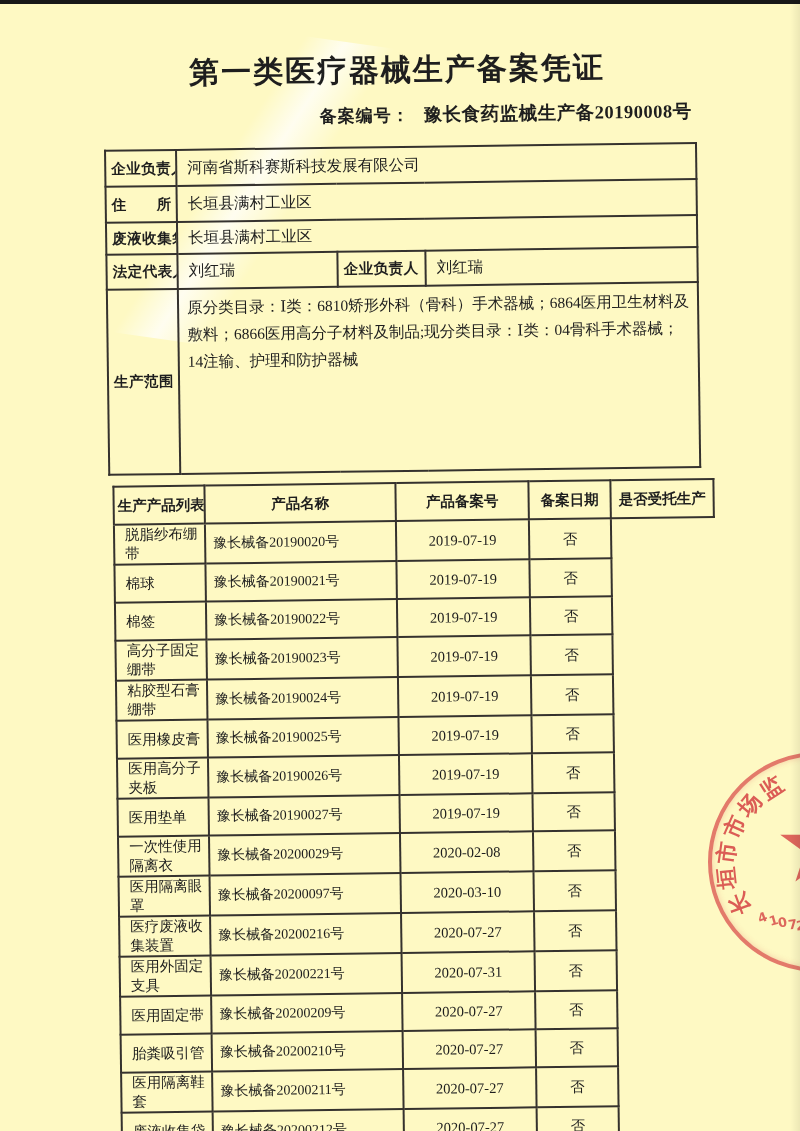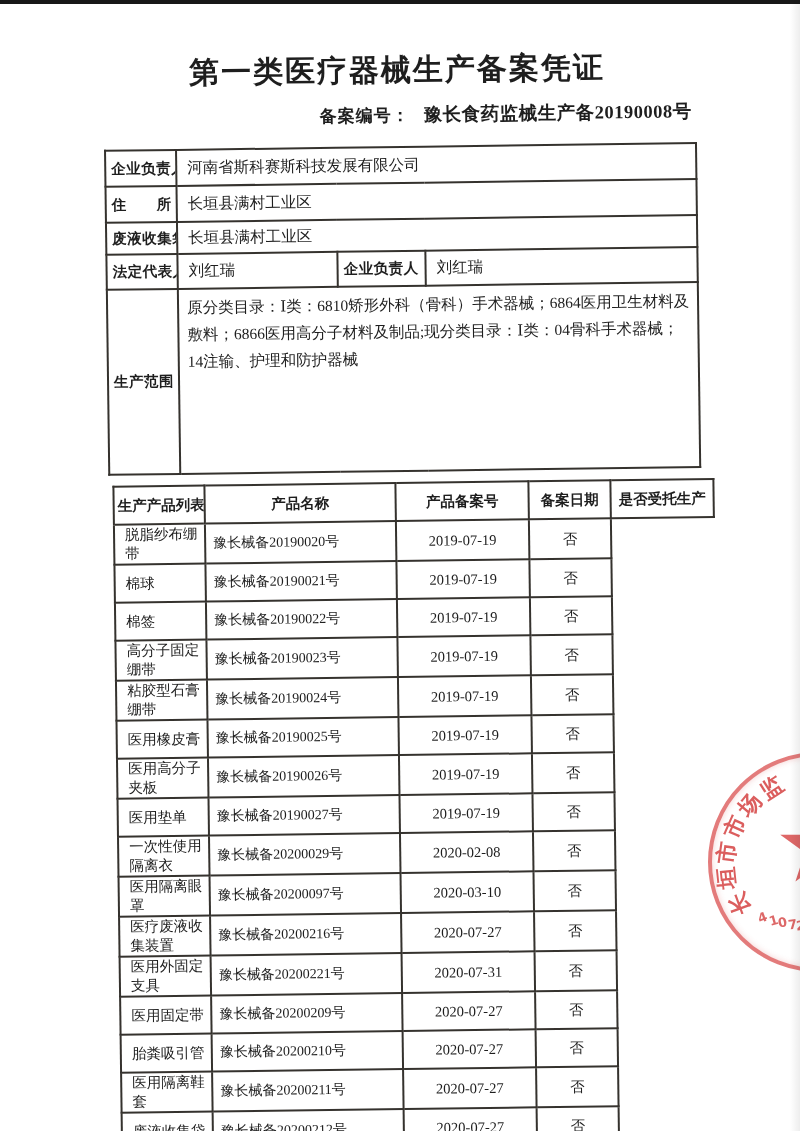--- a/index.html
+++ b/index.html
@@ -1,19 +1,19 @@
 <!DOCTYPE html>
 <html><head>
 <meta charset="utf-8">
 <style>
   * { margin:0; padding:0; box-sizing:border-box; }
   html,body { background:#d8d8d8; }
   .page {
     position:relative; width:800px; height:1131px;
-    background:#ffffff; overflow:hidden;
+    background:#fef9c3; overflow:hidden;
     font-family:"Liberation Serif","DejaVu Serif",serif;
     color:#1e1e1e;
     padding-left:40px;
   }
   .scan-edge-top {
     position:absolute; left:0; top:0; width:800px; height:4px;
     background:#181818;
   }
   .paper-shade-right {
     position:absolute; right:0; top:0; width:10px; height:1131px;

